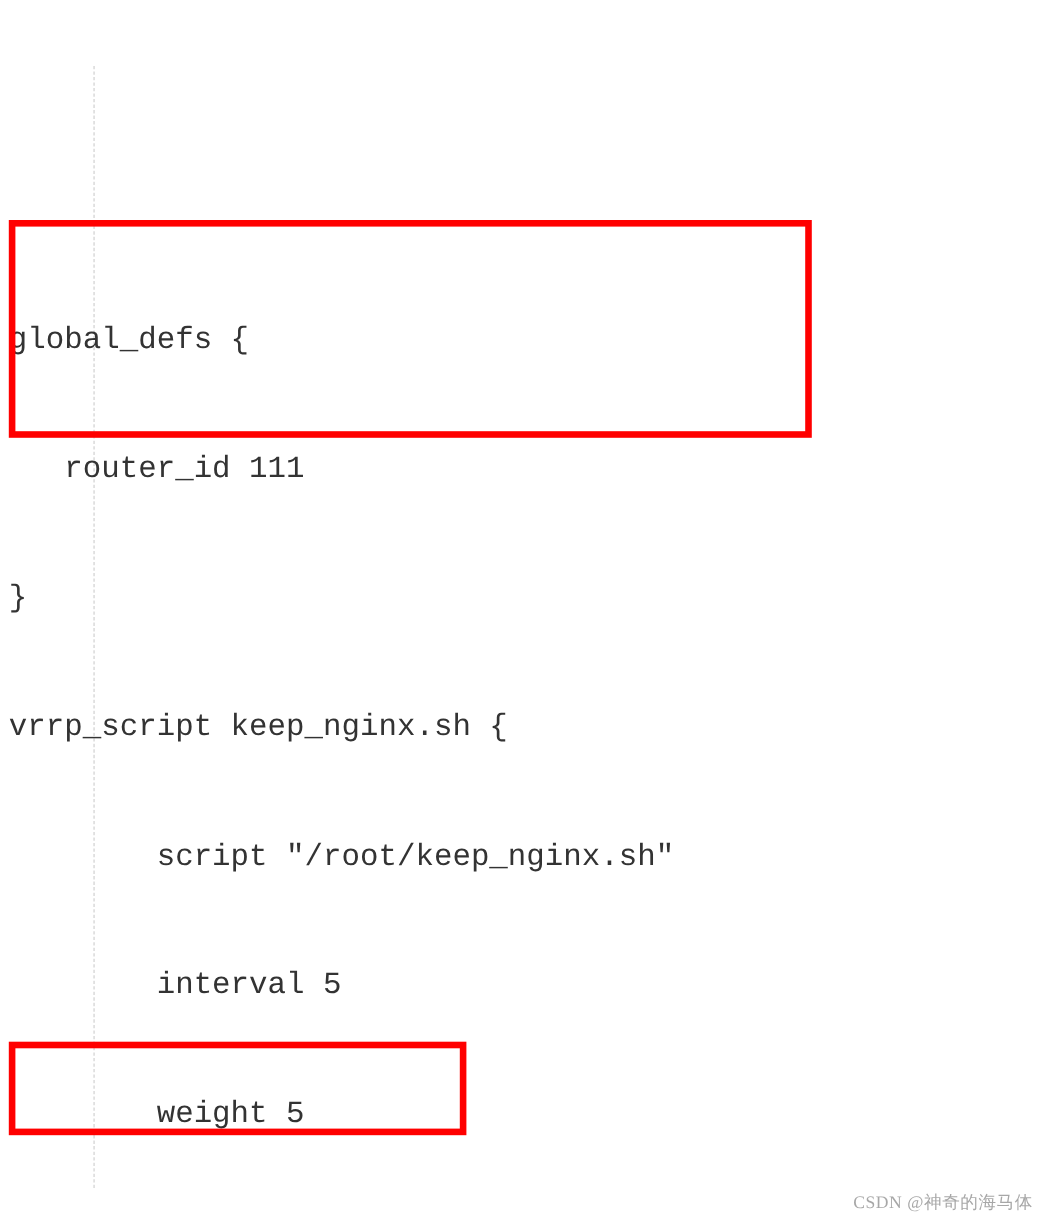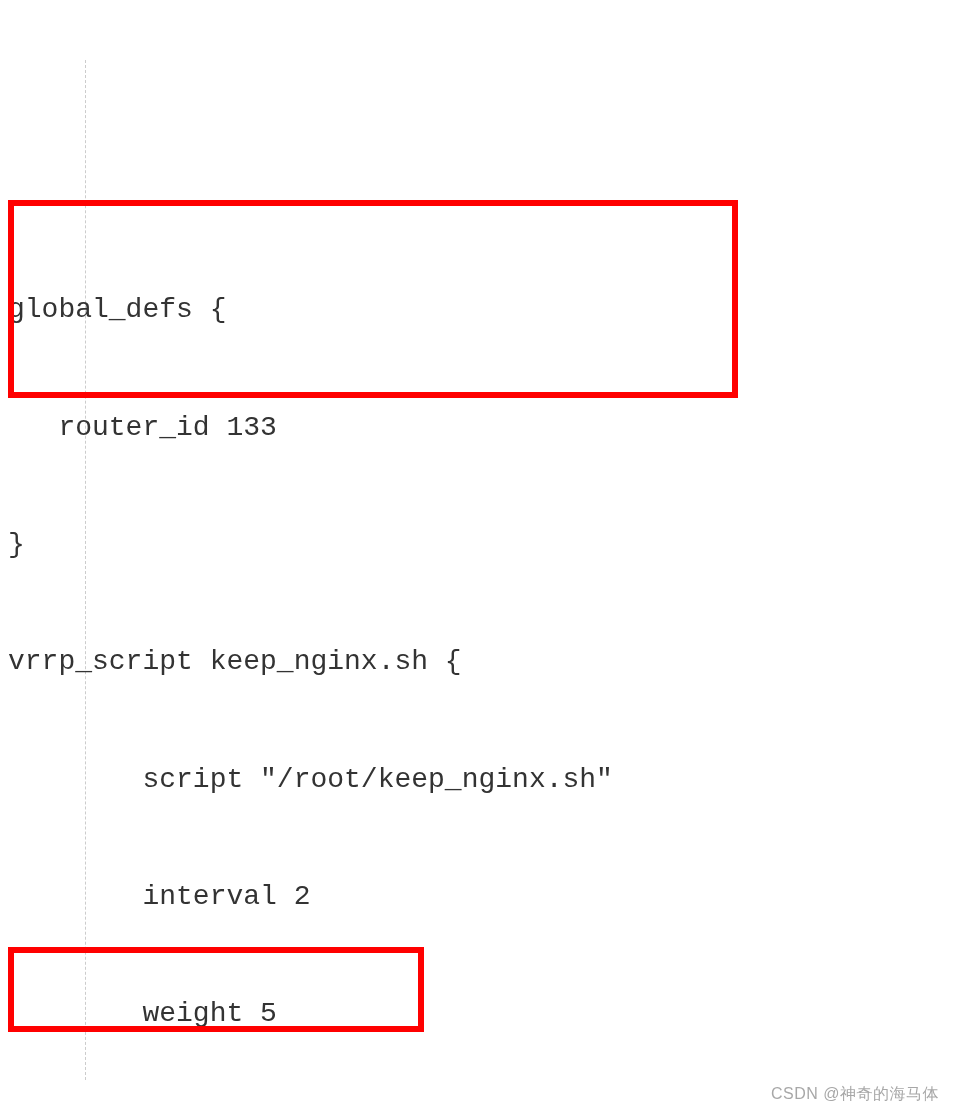--- a/index.html
+++ b/index.html
@@ -50,40 +50,40 @@
       width: 416px;
       height: 85px;
       border: 6px solid #ff0000;
       z-index: 5;
       pointer-events: none;
     }
     .watermark {
       position: absolute;
       right: 14px;
       bottom: 8px;
-      font-family: Liberation Sans, sans-serif;
+      font-family: Liberation Serif, serif;
       font-size: 16px;
       color: rgba(120,120,120,0.65);
       letter-spacing: 0.5px;
       z-index: 10;
     }
   </style>
 </head>
 <body>
 
 <div class="code-container">
   <div class="indent-guide"></div>
 
   <div class="line"></div>
   <div class="line">global_defs {</div>
-  <div class="line">   router_id 133</div>
+  <div class="line">   router_id 111</div>
   <div class="line">}</div>
   <div class="line">vrrp_script keep_nginx.sh {</div>
   <div class="line">        script "/root/keep_nginx.sh"</div>
-  <div class="line">        interval 2</div>
+  <div class="line">        interval 5</div>
   <div class="line">        weight 5</div>
   
   
   
   
   
   
   
   
   

